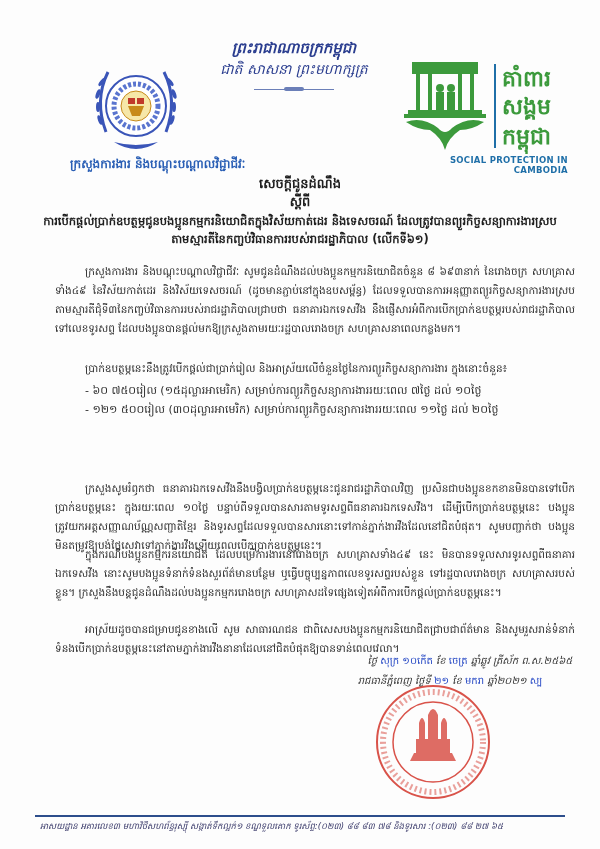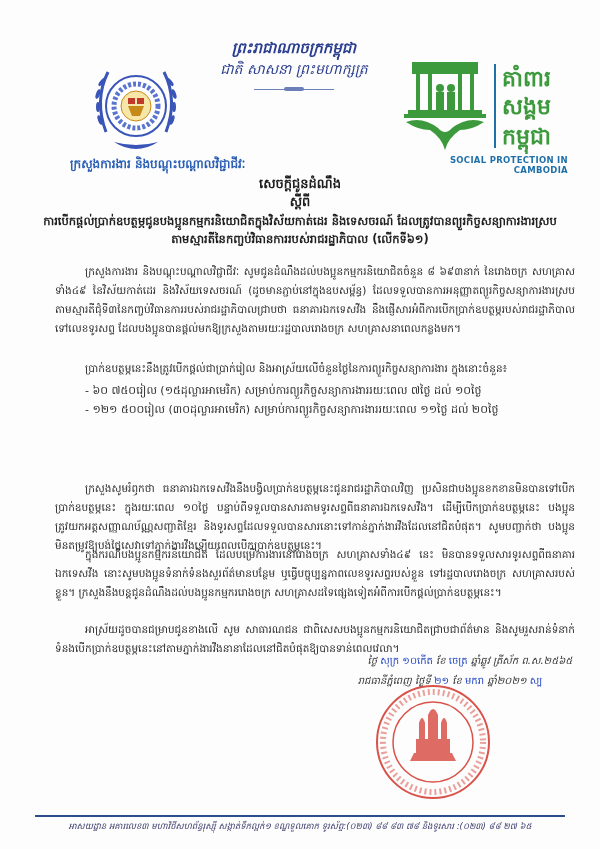--- a/index.html
+++ b/index.html
@@ -35,21 +35,21 @@
   .p5 { top: 620px; text-indent: 30px; }
 
   .sig { position: absolute; left: 340px; width: 240px; font-size: 10px; font-style: italic; color: #333; text-align: center; }
   .sig1 { top: 654px; left: 350px; }
   .sig2 { top: 674px; left: 330px; }
   .handblue { color: #2346c4; font-style: normal; }
 
   .seal { position: absolute; left: 372px; top: 683px; width: 122px; height: 118px; }
 
   .footer-line { position: absolute; left: 35px; right: 35px; top: 815px; height: 1.5px; background: #2d4e8c; }
-  .footer { position: absolute; left: 40px; width: 520px; top: 821px; text-align: center; font-size: 8.5px; font-style: italic; color: #3a3a6a; }
+  .footer { position: absolute; left: 40px; width: 520px; top: 821px; font-size: 8.5px; font-style: italic; color: #3a3a6a; }
 </style>
 </head>
 <body>
 
 <div class="page">
 
   <svg class="mol-logo" viewBox="0 0 96 100">
     <g fill="none" stroke="#3a55b8" stroke-width="3">
       <path d="M20 12 Q6 40 18 72"></path>
       <path d="M76 12 Q90 40 78 72"></path>

